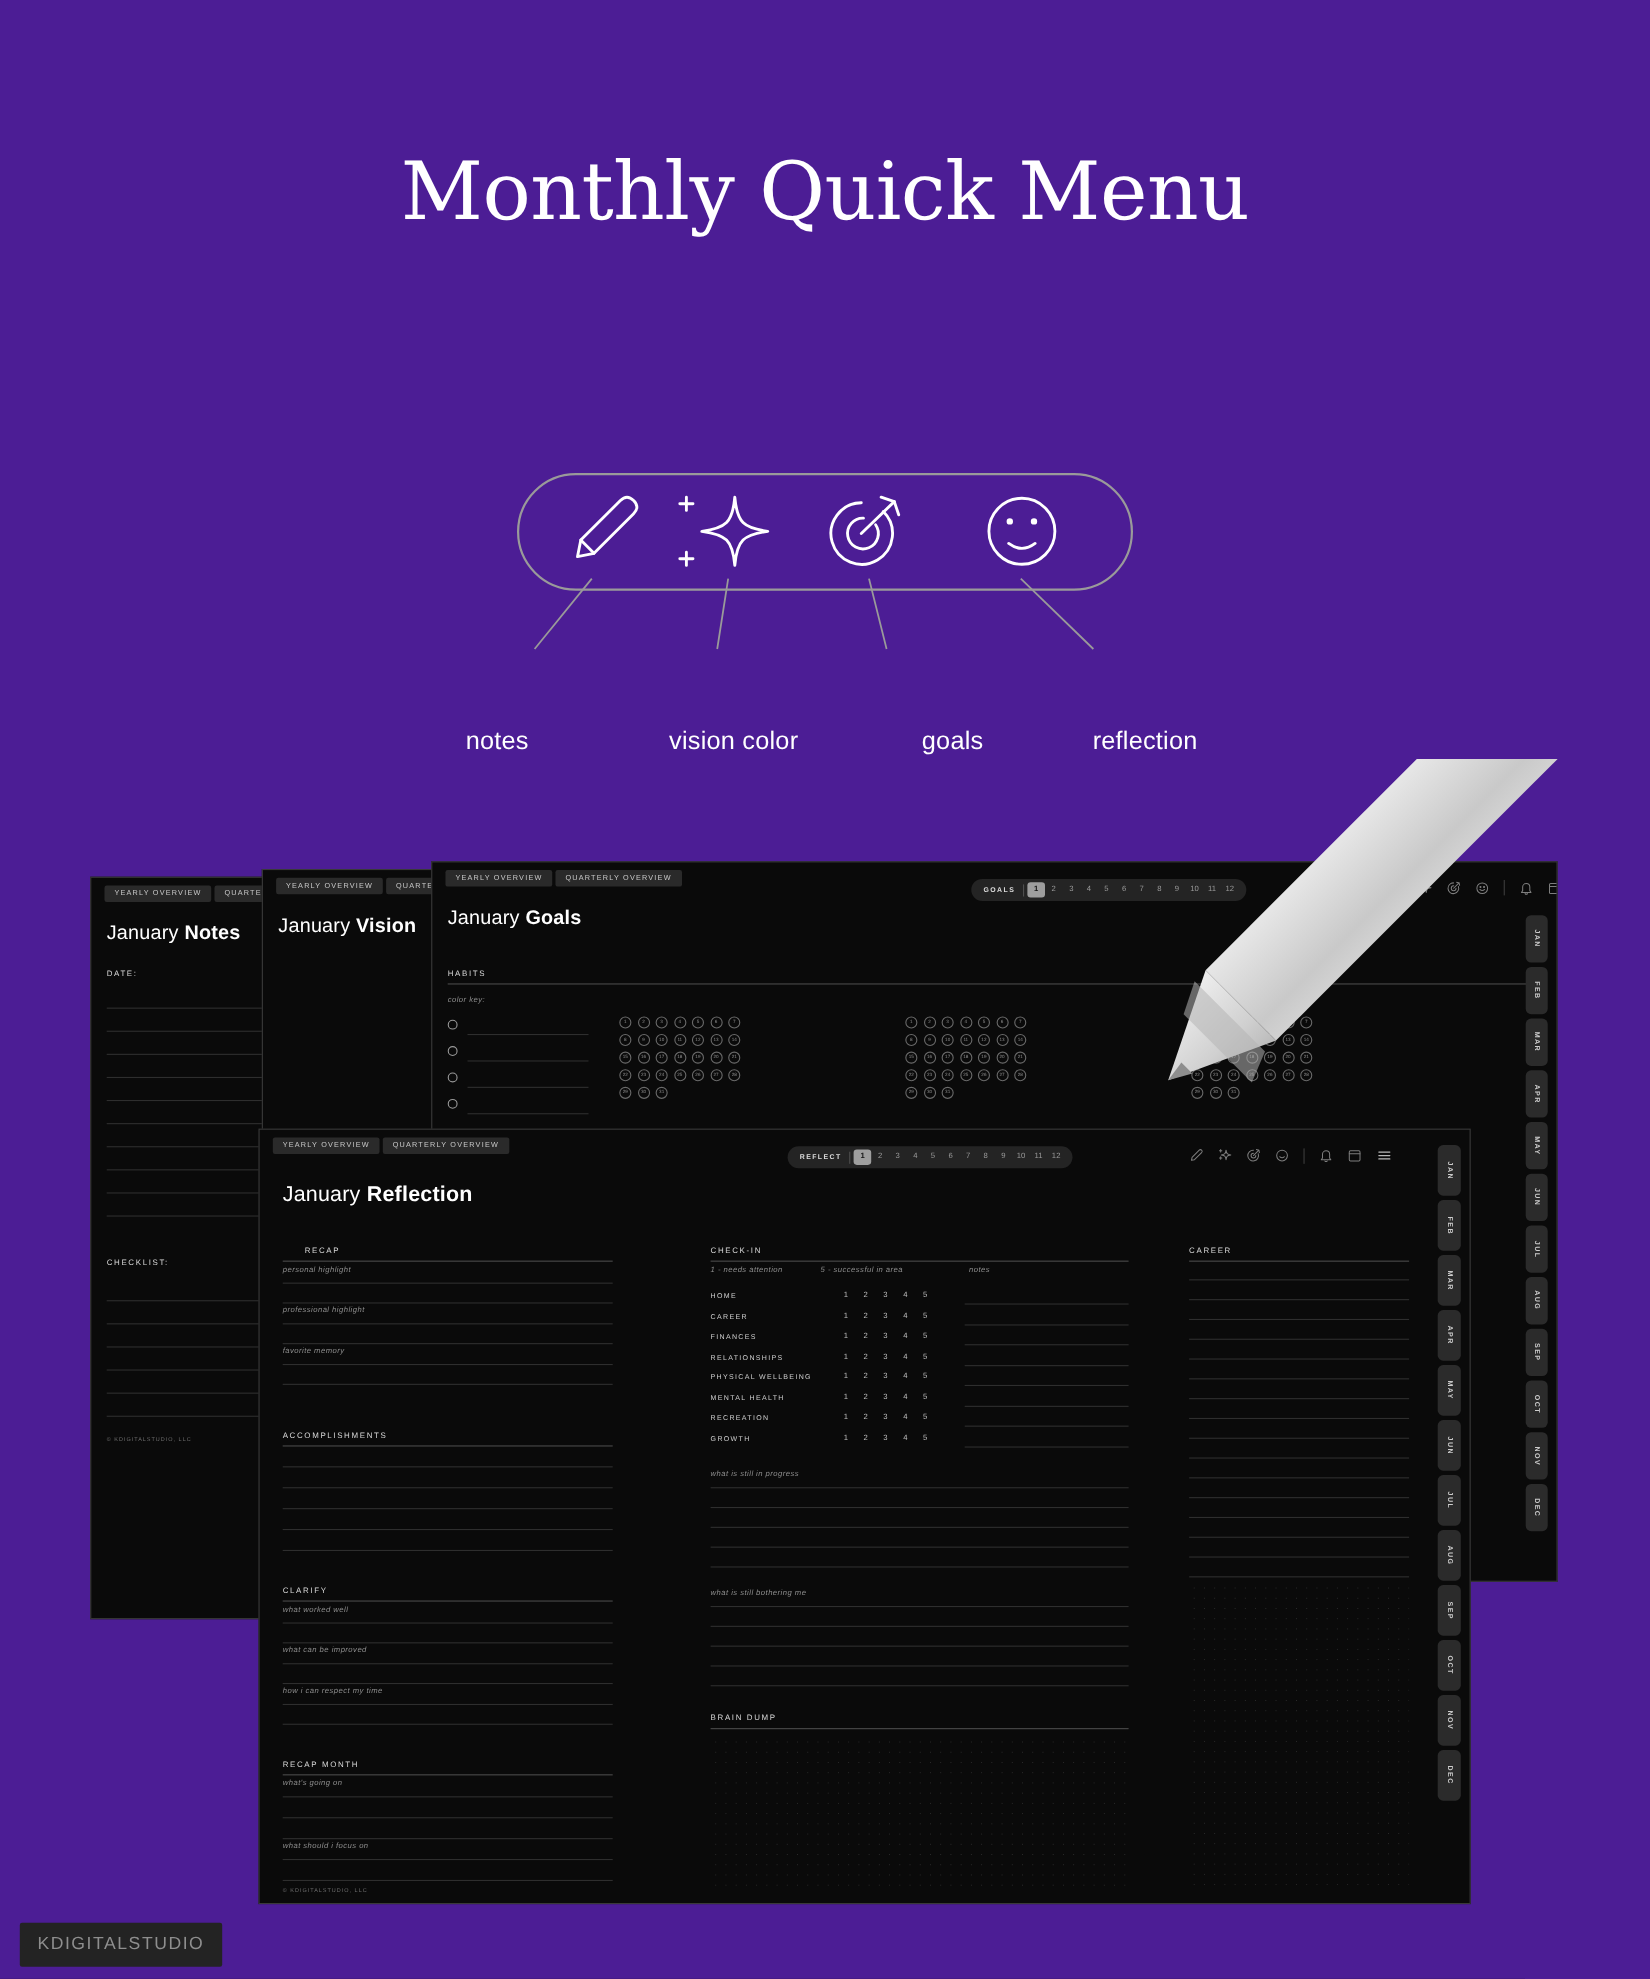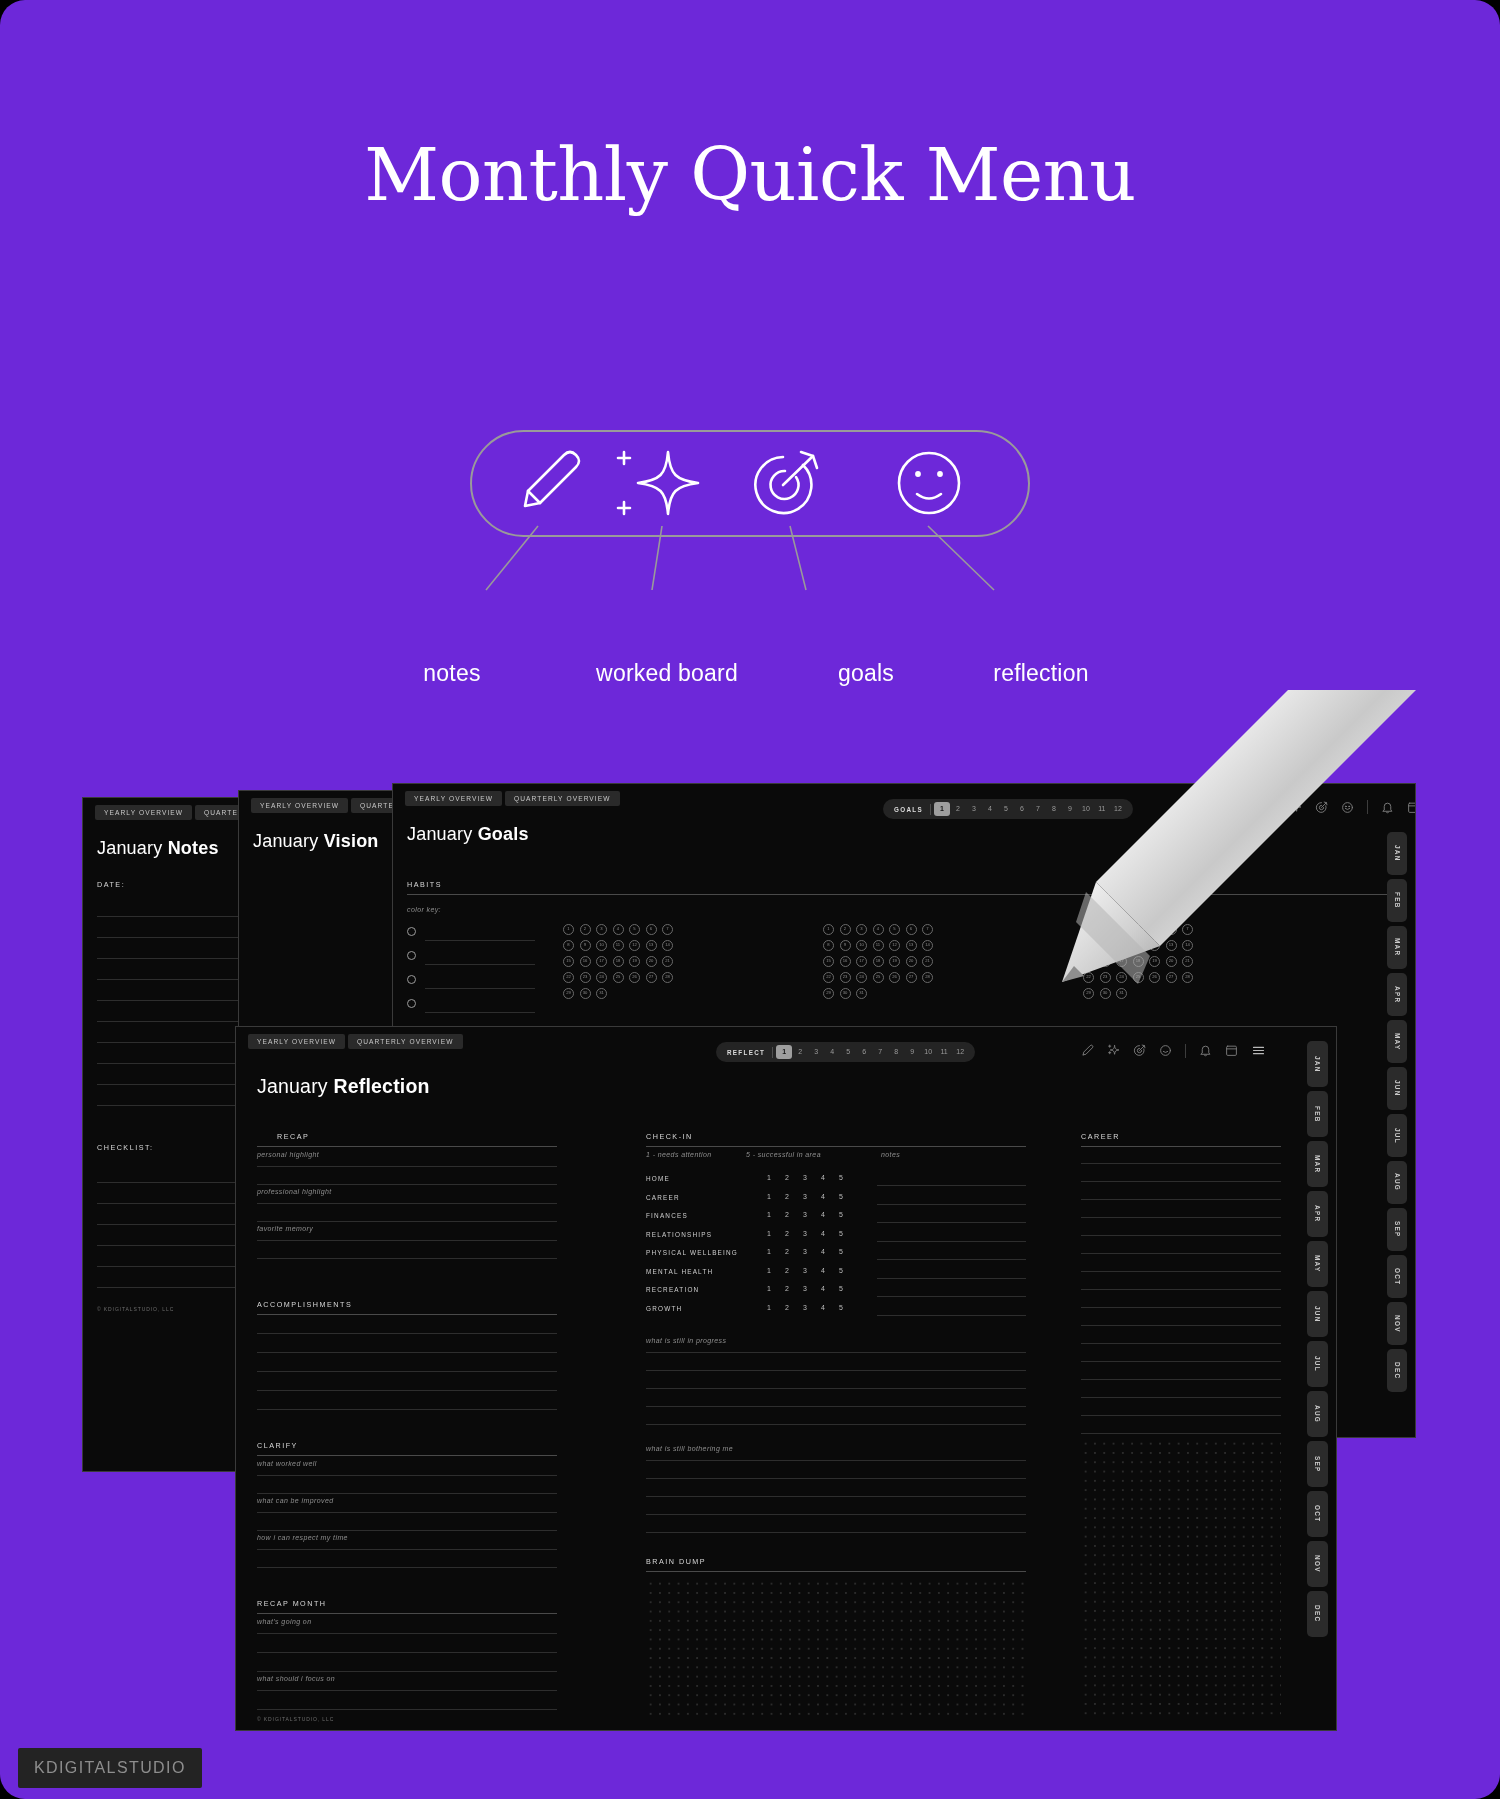--- a/index.html
+++ b/index.html
@@ -4,21 +4,21 @@
 <style>
   * { box-sizing: border-box; margin: 0; padding: 0; }
   html, body {
     background: #000;
     width: 1500px;
     height: 1799px;
     overflow: hidden;
     font-family: "Liberation Sans", sans-serif;
     -webkit-font-smoothing: antialiased;
   }
-  .page { position: relative; width: 1500px; height: 1799px; background: #6d28d9; border-radius: 25px; }
+  .page { position: relative; width: 1500px; height: 1799px; background: #4c1d95; }
 
   
   .hero-title {
     position: absolute; left: 0; right: 0; top: 138px;
     text-align: center;
     font-family: "DejaVu Serif", "Liberation Serif", serif;
     font-size: 73px;
     font-weight: 400;
     letter-spacing: -0.5px;
     color: #ffffff;
@@ -211,21 +211,21 @@
         <path d="M68 96 L16 160"></path>
         <path d="M192 96 L182 160"></path>
         <path d="M320 96 L336 160"></path>
         <path d="M458 96 L524 160"></path>
       </g>
     </svg>
   </div>
 
   <div class="icon-labels">
     <div class="icon-label" style="left:452px;">notes</div>
-    <div class="icon-label" style="left:667px;">worked board</div>
+    <div class="icon-label" style="left:667px;">vision color</div>
     <div class="icon-label" style="left:866px;">goals</div>
     <div class="icon-label" style="left:1041px;">reflection</div>
   </div>
 
   <div class="ppage p-notes">
     <div class="topbar">
       <div class="ovbtn b1">YEARLY OVERVIEW</div>
       <div class="ovbtn b2">QUARTERLY OVERVIEW</div>
     </div>
     <div class="ptitle">

